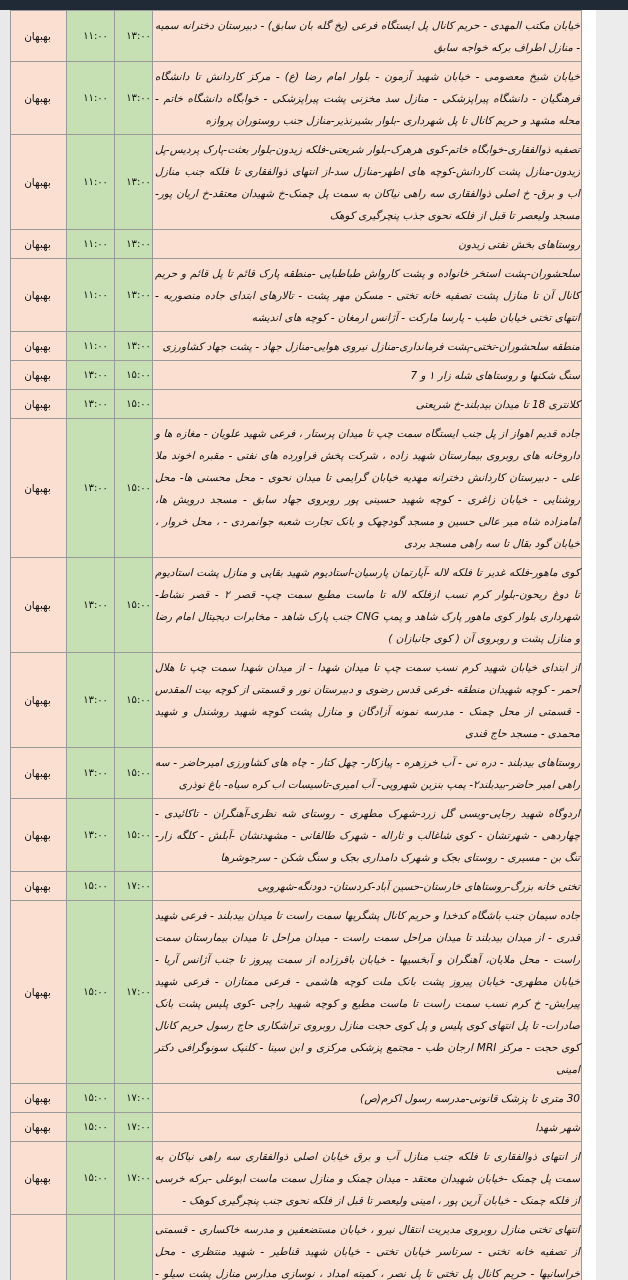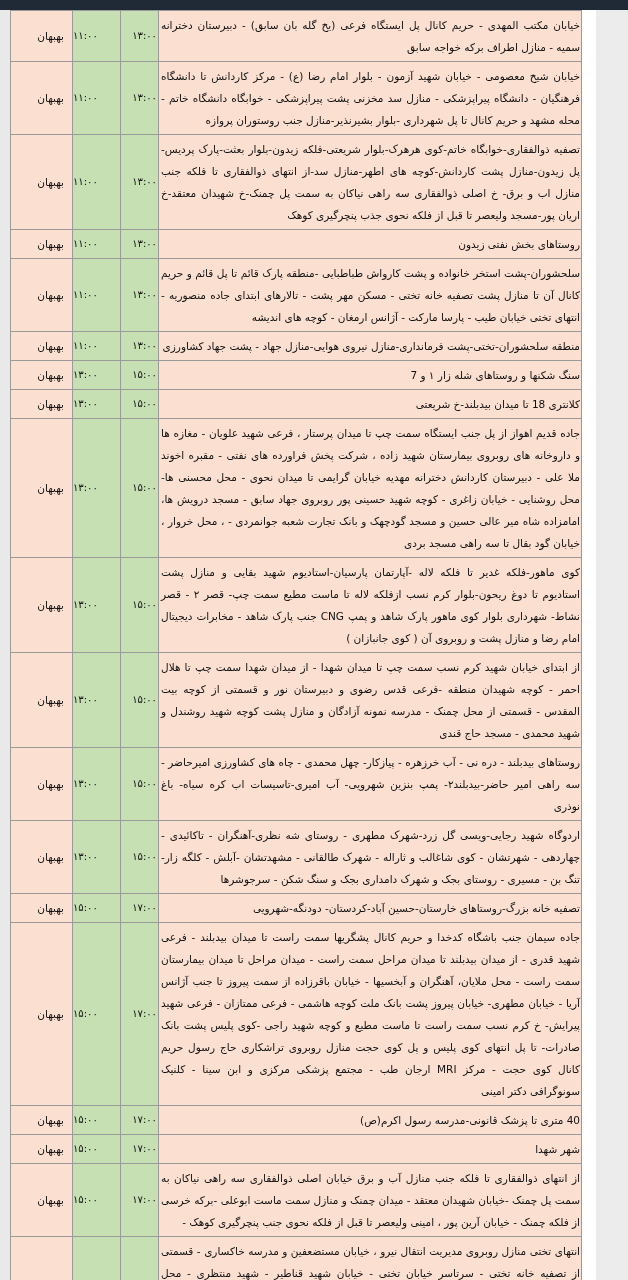--- a/index.html
+++ b/index.html
@@ -3,24 +3,24 @@
 <meta charset="utf-8">
 <style>
   html,body{margin:0;padding:0;}
   body{width:628px;height:1280px;overflow:hidden;background:#e9e9e9;position:relative;font-family:"DejaVu Sans",sans-serif;}
   .topbar{position:absolute;left:0;top:0;width:628px;height:10px;background:#1f2a36;}
   .right-gutter{position:absolute;left:582px;top:10px;width:46px;height:1270px;background:#ffffff;}
   .right-gutter .track{position:absolute;left:14px;top:0;width:32px;height:100%;background:#ececec;}
   .sheet{position:absolute;left:10px;top:10px;width:572px;}
   table{border-collapse:collapse;width:572px;table-layout:fixed;}
   td{border:1px solid #9a9a9a;vertical-align:middle;font-size:10.5px;line-height:22px;color:#111;padding:0;}
-  td.city{width:53px;background:#fbe0d2;text-align:right;padding-right:8px;}
-  td.start{width:41px;background:#c6e0b4;text-align:left;padding-right:6px;font-size:10px;}
+  td.city{width:53px;background:#fbe0d2;text-align:center;padding-right:2px;}
+  td.start{width:41px;background:#c6e0b4;text-align:right;padding-right:6px;font-size:10px;}
   td.end{width:36px;background:#c6e0b4;text-align:right;padding-right:1px;font-size:10px;}
-  td.desc{background:#fbe0d2;direction:rtl;text-align:justify;text-align-last:right;padding:3px 1px 3px 2px;}
+  td.desc{background:#fbe0d2;direction:rtl;text-align:justify;text-align-last:right;padding:3px 1px 3px 2px;font-style:italic;}
 </style>
 </head>
 <body>
 
 <div class="topbar"></div>
 
 <div class="sheet">
   <table>
     <tbody id="rows">
         <tr>
@@ -86,45 +86,45 @@
         <tr>
     <td class="city">بهبهان</td>
     <td class="start">۱۳:۰۰</td>
     <td class="end">۱۵:۰۰</td>
     <td class="desc">از ابتدای خیابان شهید کرم نسب سمت چپ تا میدان شهدا - از میدان شهدا سمت چپ تا هلال احمر - کوچه شهیدان منطقه -فرعی قدس رضوی و دبیرستان نور و قسمتی از کوچه بیت المقدس - قسمتی از محل چمنک - مدرسه نمونه آزادگان و منازل پشت کوچه شهید روشندل و شهید محمدی - مسجد حاج قندی</td>
   </tr>
         <tr>
     <td class="city">بهبهان</td>
     <td class="start">۱۳:۰۰</td>
     <td class="end">۱۵:۰۰</td>
-    <td class="desc">روستاهای بیدبلند - دره نی - آب خرزهره - پیازکار- چهل محمدی - چاه های کشاورزی امیرحاضر - سه راهی امیر حاضر-بیدبلند۲- پمپ بنزین شهرویی- آب امیری-تاسیسات اب کره سیاه- باغ نوذری</td>
+    <td class="desc">روستاهای بیدبلند - دره نی - آب خرزهره - پیازکار- چهل کتار - چاه های کشاورزی امیرحاضر - سه راهی امیر حاضر-بیدبلند۲- پمپ بنزین شهرویی- آب امیری-تاسیسات اب کره سیاه- باغ نوذری</td>
   </tr>
         <tr>
     <td class="city">بهبهان</td>
     <td class="start">۱۳:۰۰</td>
     <td class="end">۱۵:۰۰</td>
     <td class="desc">اردوگاه شهید رجایی-ویسی گل زرد-شهرک مطهری - روستای شه نظری-آهنگران - تاکائیدی - چهاردهی - شهرتشان - کوی شاغالب و ثاراله - شهرک طالقانی - مشهدتشان -آبلش - کلگه زار- تنگ بن - مسیری - روستای بجک و شهرک دامداری بجک و سنگ شکن - سرجوشرها</td>
   </tr>
         <tr>
     <td class="city">بهبهان</td>
     <td class="start">۱۵:۰۰</td>
     <td class="end">۱۷:۰۰</td>
-    <td class="desc">تصفیه خانه بزرگ-روستاهای خارستان-حسین آباد-کردستان- دودنگه-شهرویی</td>
+    <td class="desc">تختی خانه بزرگ-روستاهای خارستان-حسین آباد-کردستان- دودنگه-شهرویی</td>
   </tr>
         <tr>
     <td class="city">بهبهان</td>
     <td class="start">۱۵:۰۰</td>
     <td class="end">۱۷:۰۰</td>
     <td class="desc">جاده سیمان جنب باشگاه کدخدا و حریم کانال پشگریها سمت راست تا میدان بیدبلند - فرعی شهید قدری - از میدان بیدبلند تا میدان مراحل سمت راست - میدان مراحل تا میدان بیمارستان سمت راست - محل ملایان، آهنگران و آبخسیها - خیابان باقرزاده از سمت پیروز تا جنب آژانس آریا - خیابان مطهری- خیابان پیروز پشت بانک ملت کوچه هاشمی - فرعی ممتازان - فرعی شهید پیرایش- خ کرم نسب سمت راست تا ماست مطیع و کوچه شهید راجی -کوی پلیس پشت بانک صادرات- تا پل انتهای کوی پلیس و پل کوی حجت منازل روبروی تراشکاری حاج رسول حریم کانال کوی حجت - مرکز MRI ارجان طب - مجتمع پزشکی مرکزی و ابن سینا - کلنیک سونوگرافی دکتر امینی</td>
   </tr>
         <tr>
     <td class="city">بهبهان</td>
     <td class="start">۱۵:۰۰</td>
     <td class="end">۱۷:۰۰</td>
-    <td class="desc">40 متری تا پزشک قانونی-مدرسه رسول اکرم(ص)</td>
+    <td class="desc">30 متری تا پزشک قانونی-مدرسه رسول اکرم(ص)</td>
   </tr>
         <tr>
     <td class="city">بهبهان</td>
     <td class="start">۱۵:۰۰</td>
     <td class="end">۱۷:۰۰</td>
     <td class="desc">شهر شهدا</td>
   </tr>
         <tr>
     <td class="city">بهبهان</td>
     <td class="start">۱۵:۰۰</td>

